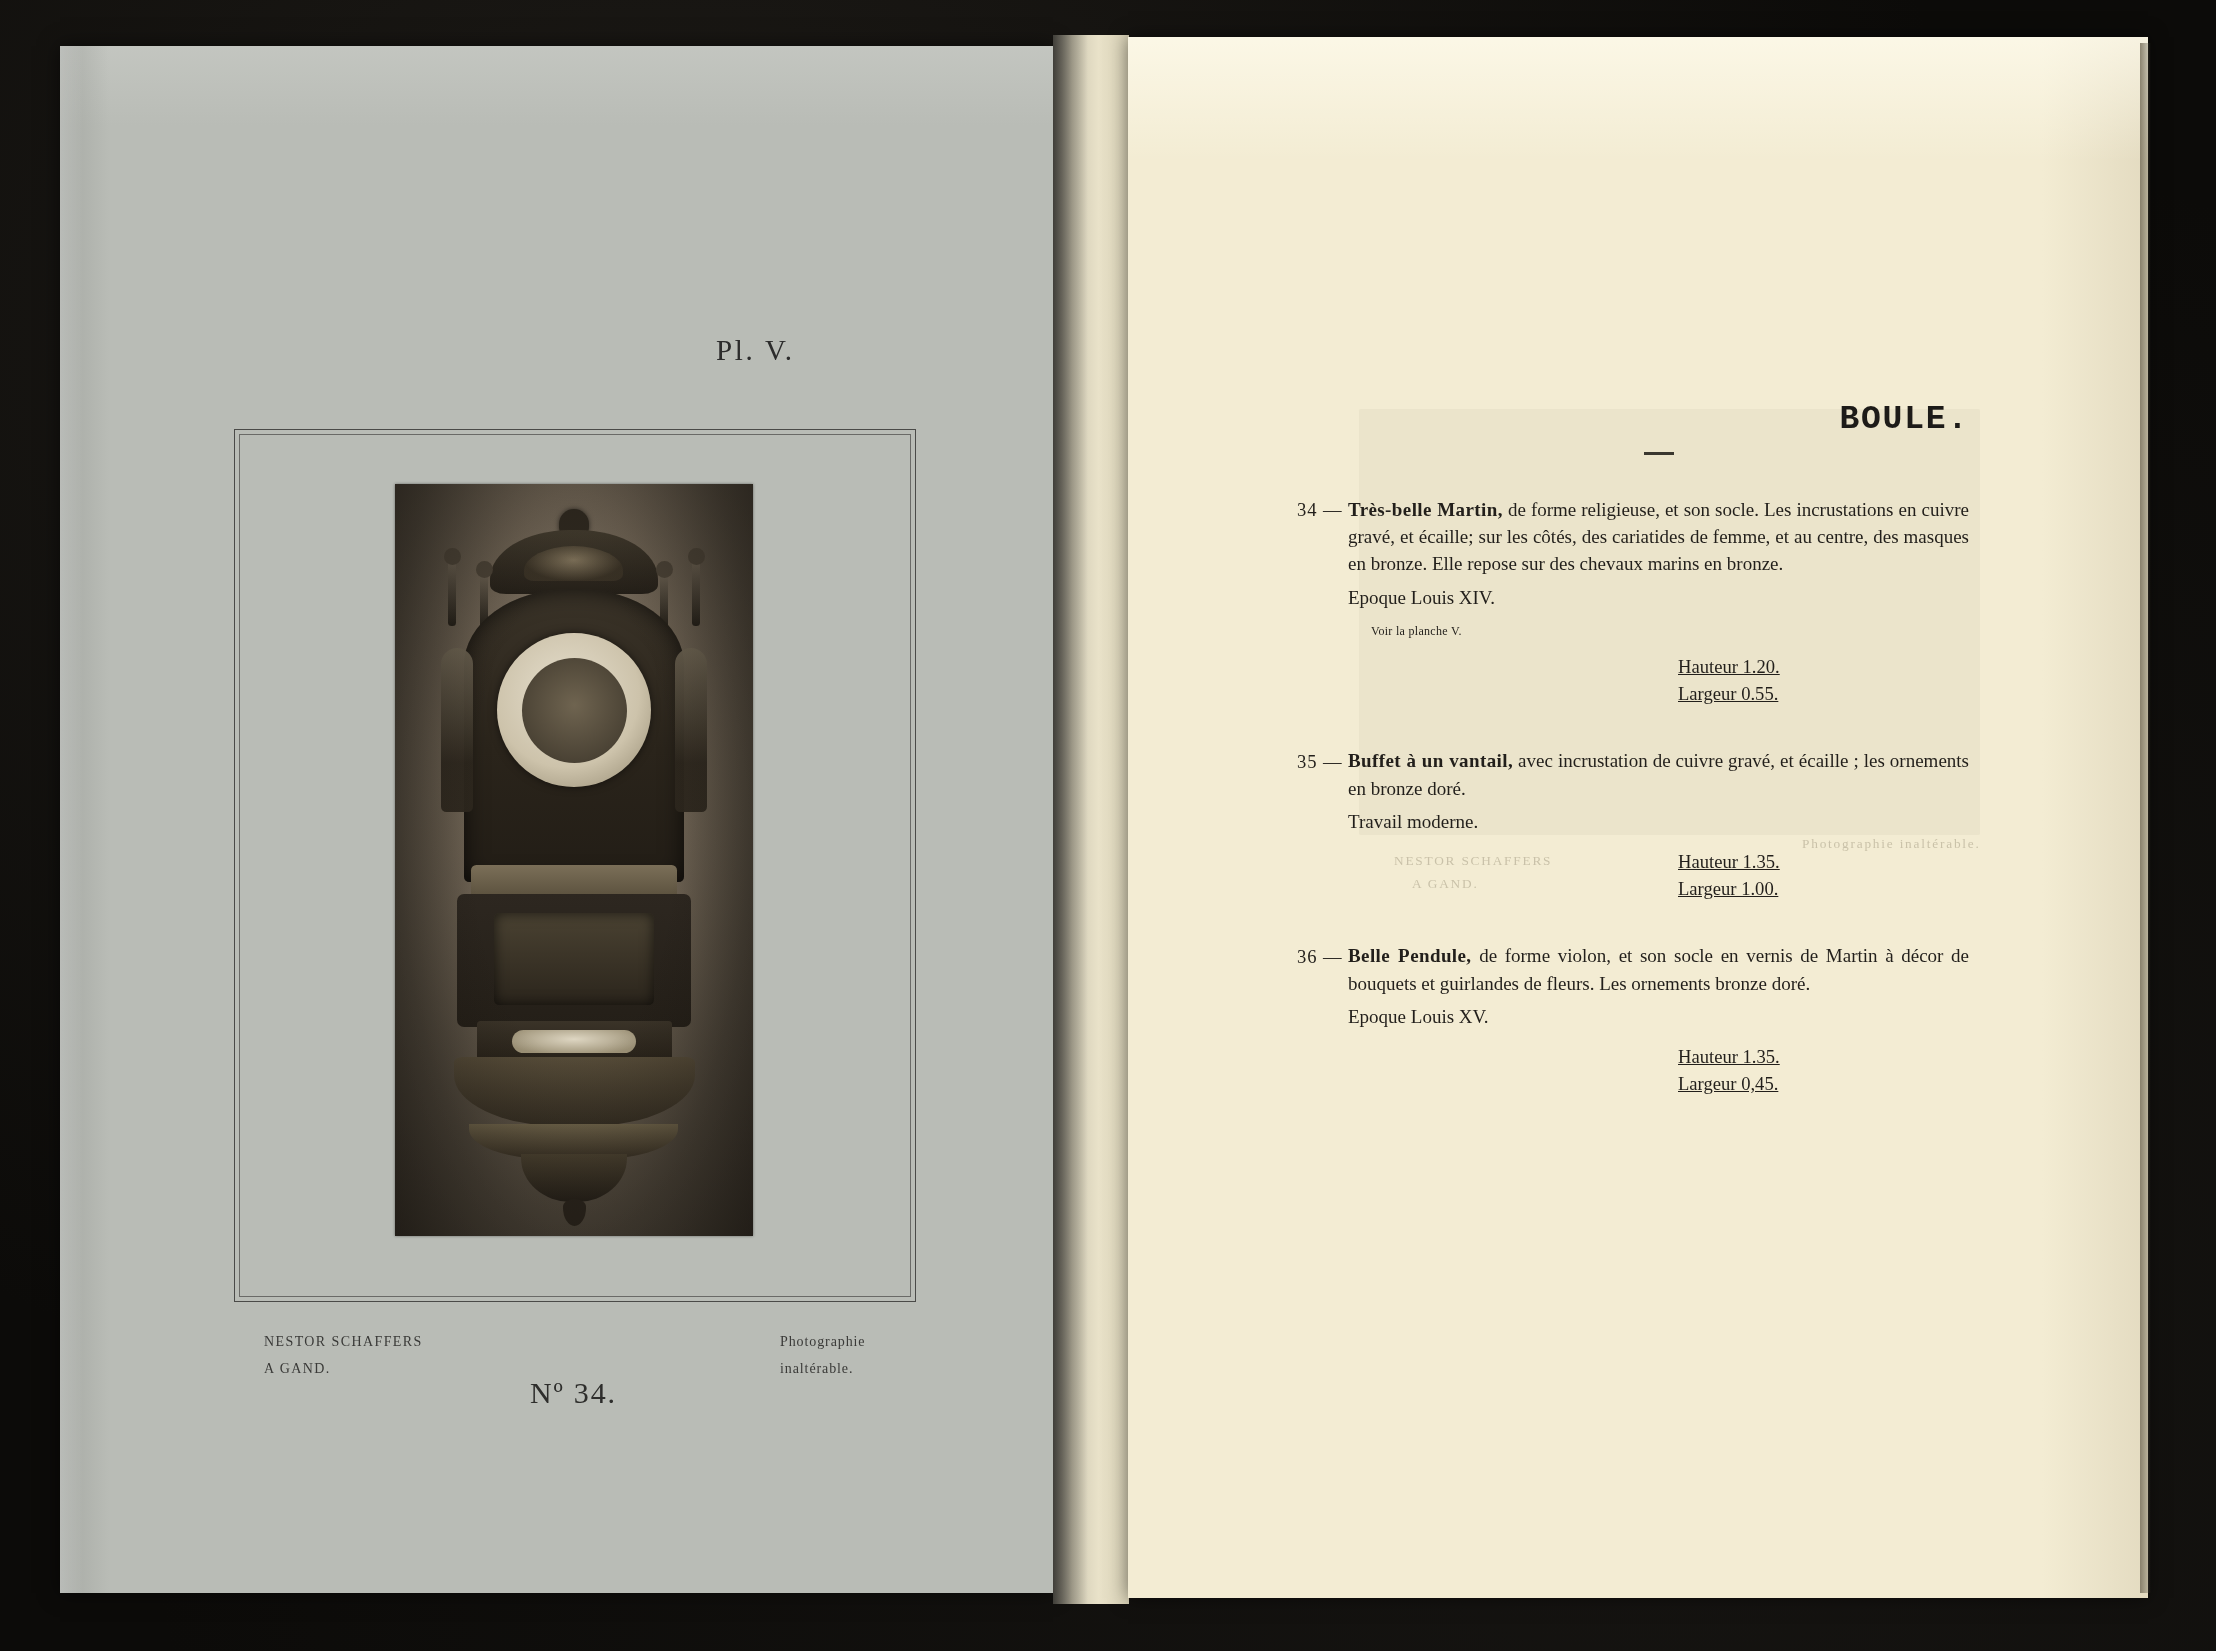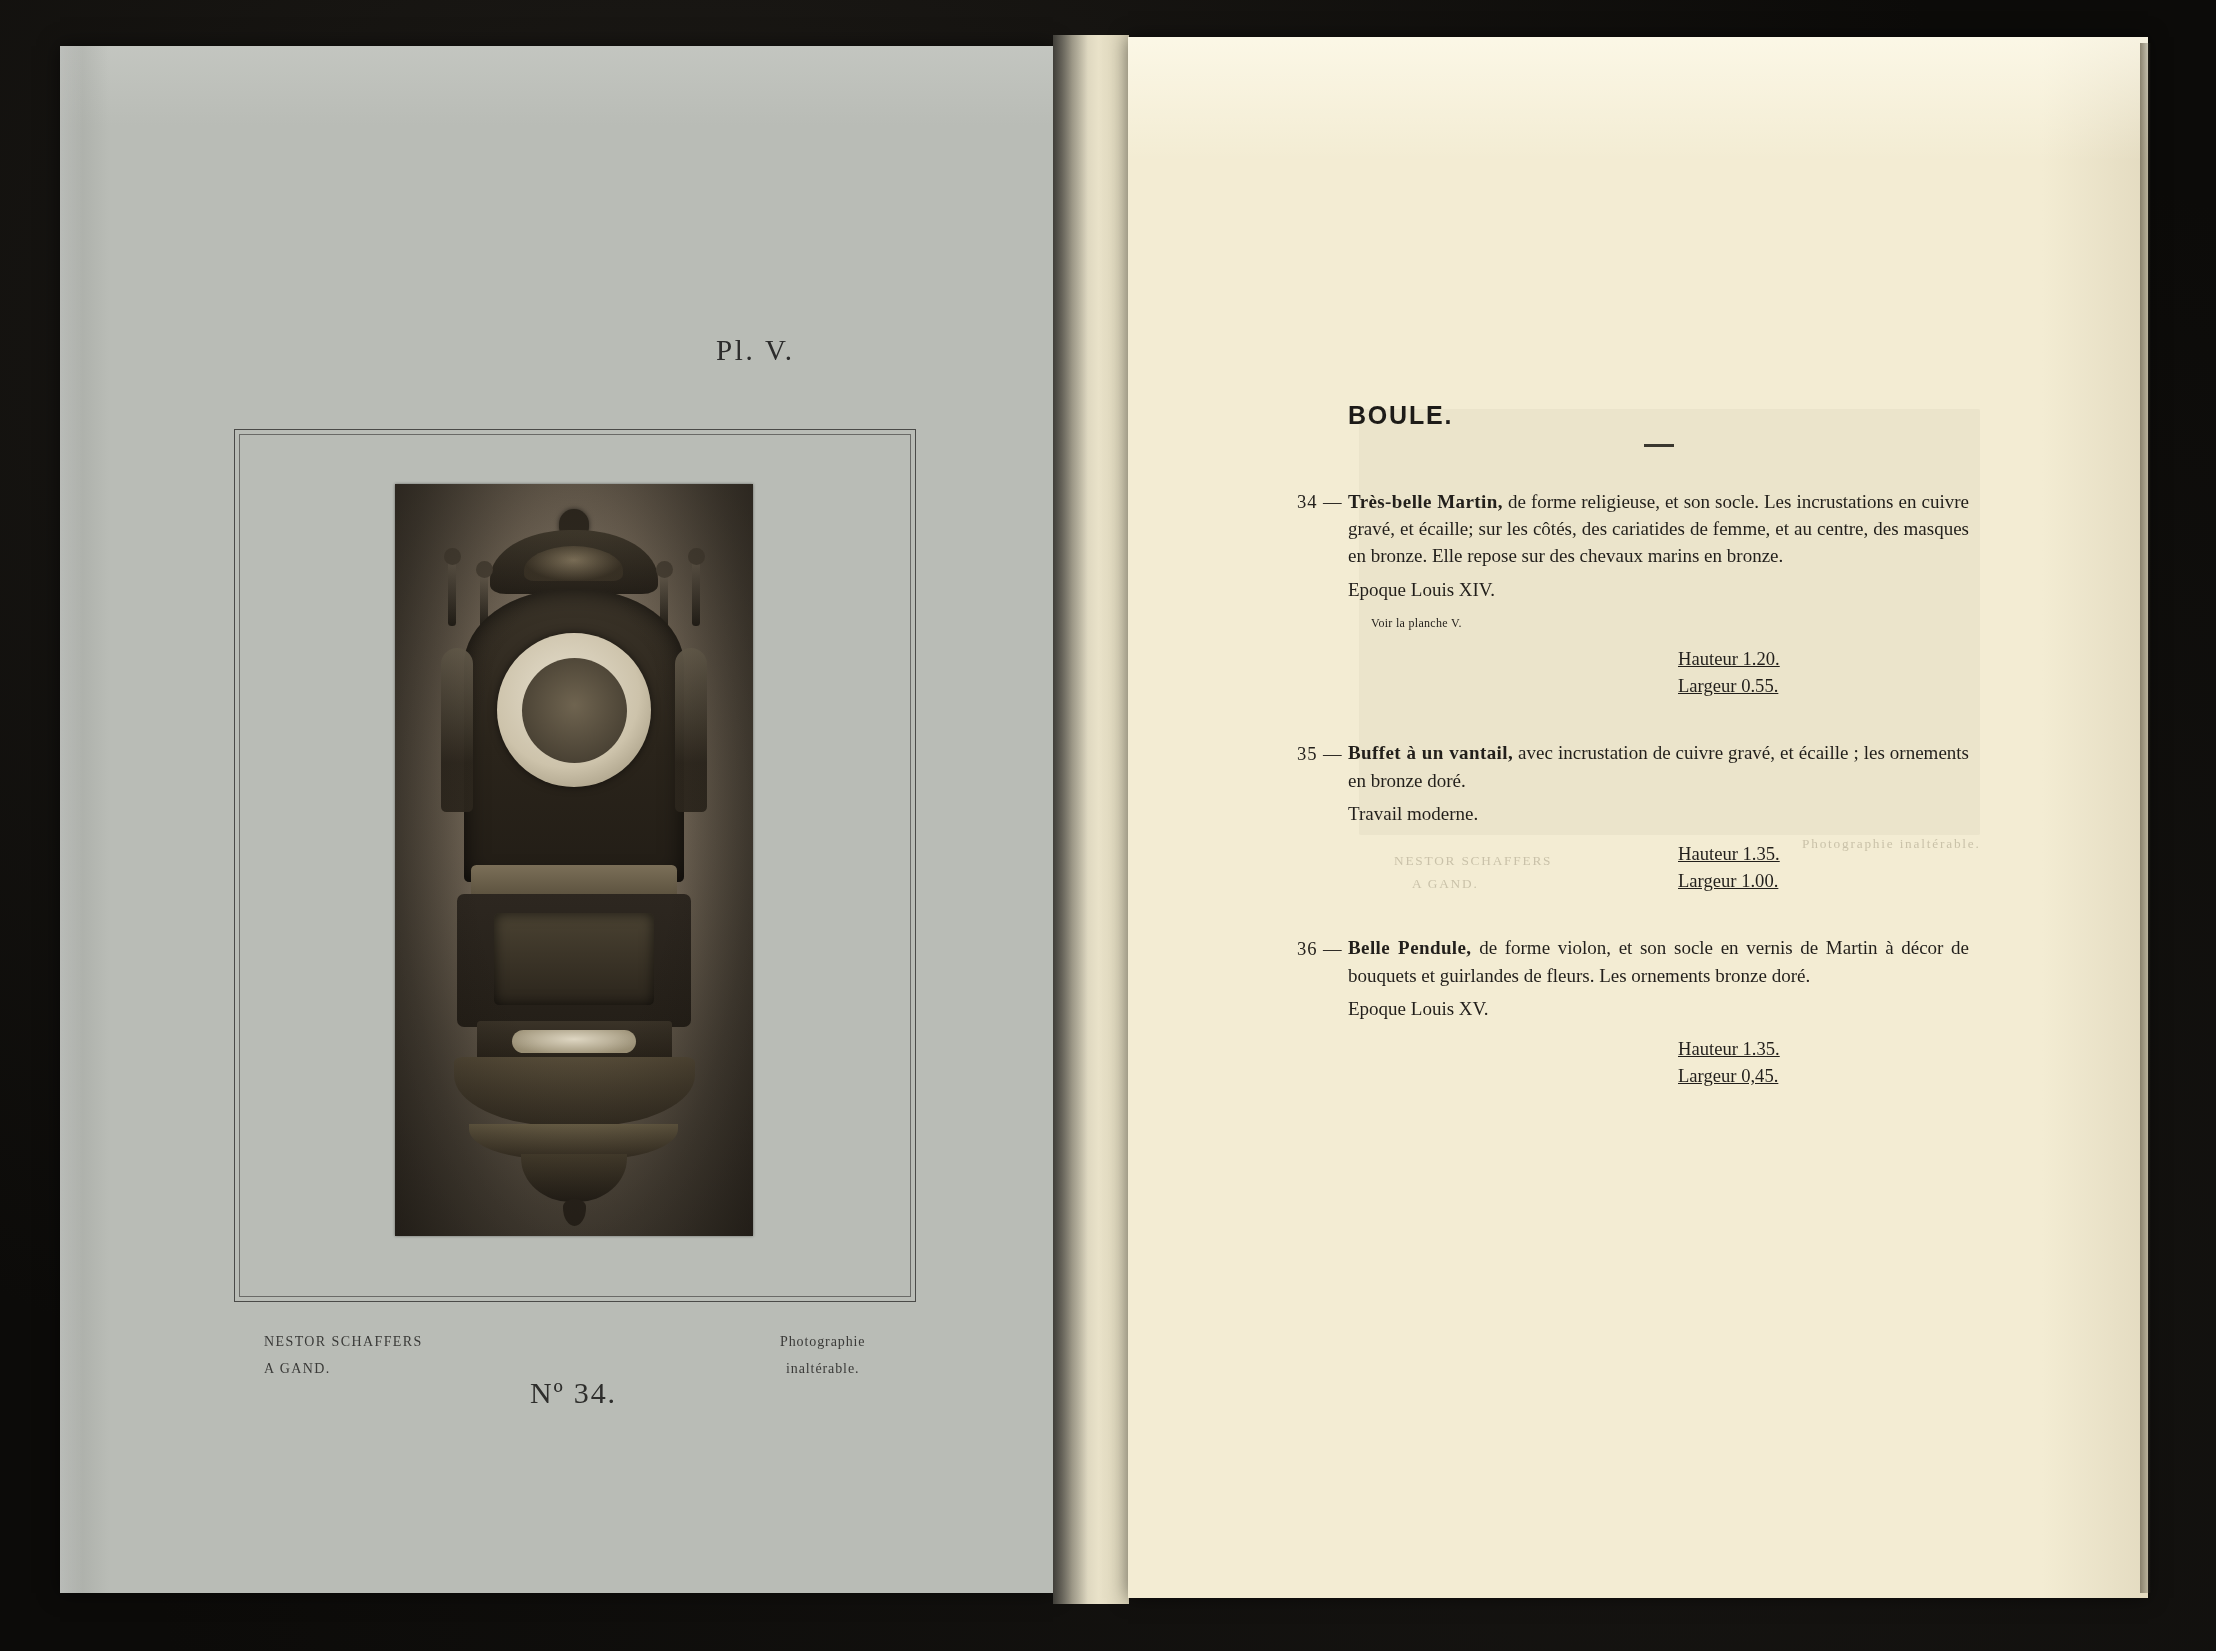--- a/index.html
+++ b/index.html
@@ -247,21 +247,21 @@
     line-height: 1.9;
   }
   #photo-process {
     position: absolute;
     left: 720px;
     top: 1283px;
     font-size: 14px;
     letter-spacing: 0.9px;
     color: #3a3a38;
     line-height: 1.9;
-    text-align: center;
+    text-align: left;
   }
   #plate-number {
     position: absolute;
     left: 470px;
     top: 1330px;
     font-size: 30px;
     letter-spacing: 1.8px;
     color: #2e2e2c;
   }
 
@@ -318,27 +318,27 @@
 
   #text-column {
     position: absolute;
     left: 220px;
     top: 364px;
     width: 621px;
     color: #25231f;
   }
 
   #catalog-title {
-    text-align: left;
-    font-size: 25px;
+    text-align: right;
+    font-size: 33px;
     font-weight: bold;
     letter-spacing: 1.8px;
     margin: 0 0 5.3px 0;
     color: #1d1b18;
-    font-family: Liberation Sans, sans-serif;
+    font-family: Liberation Mono, monospace;
   }
   #title-rule {
     width: 30px;
     height: 2.7px;
     background: #3a372f;
     margin: 14px auto 41px auto;
   }
 
   .entry {
     position: relative;

